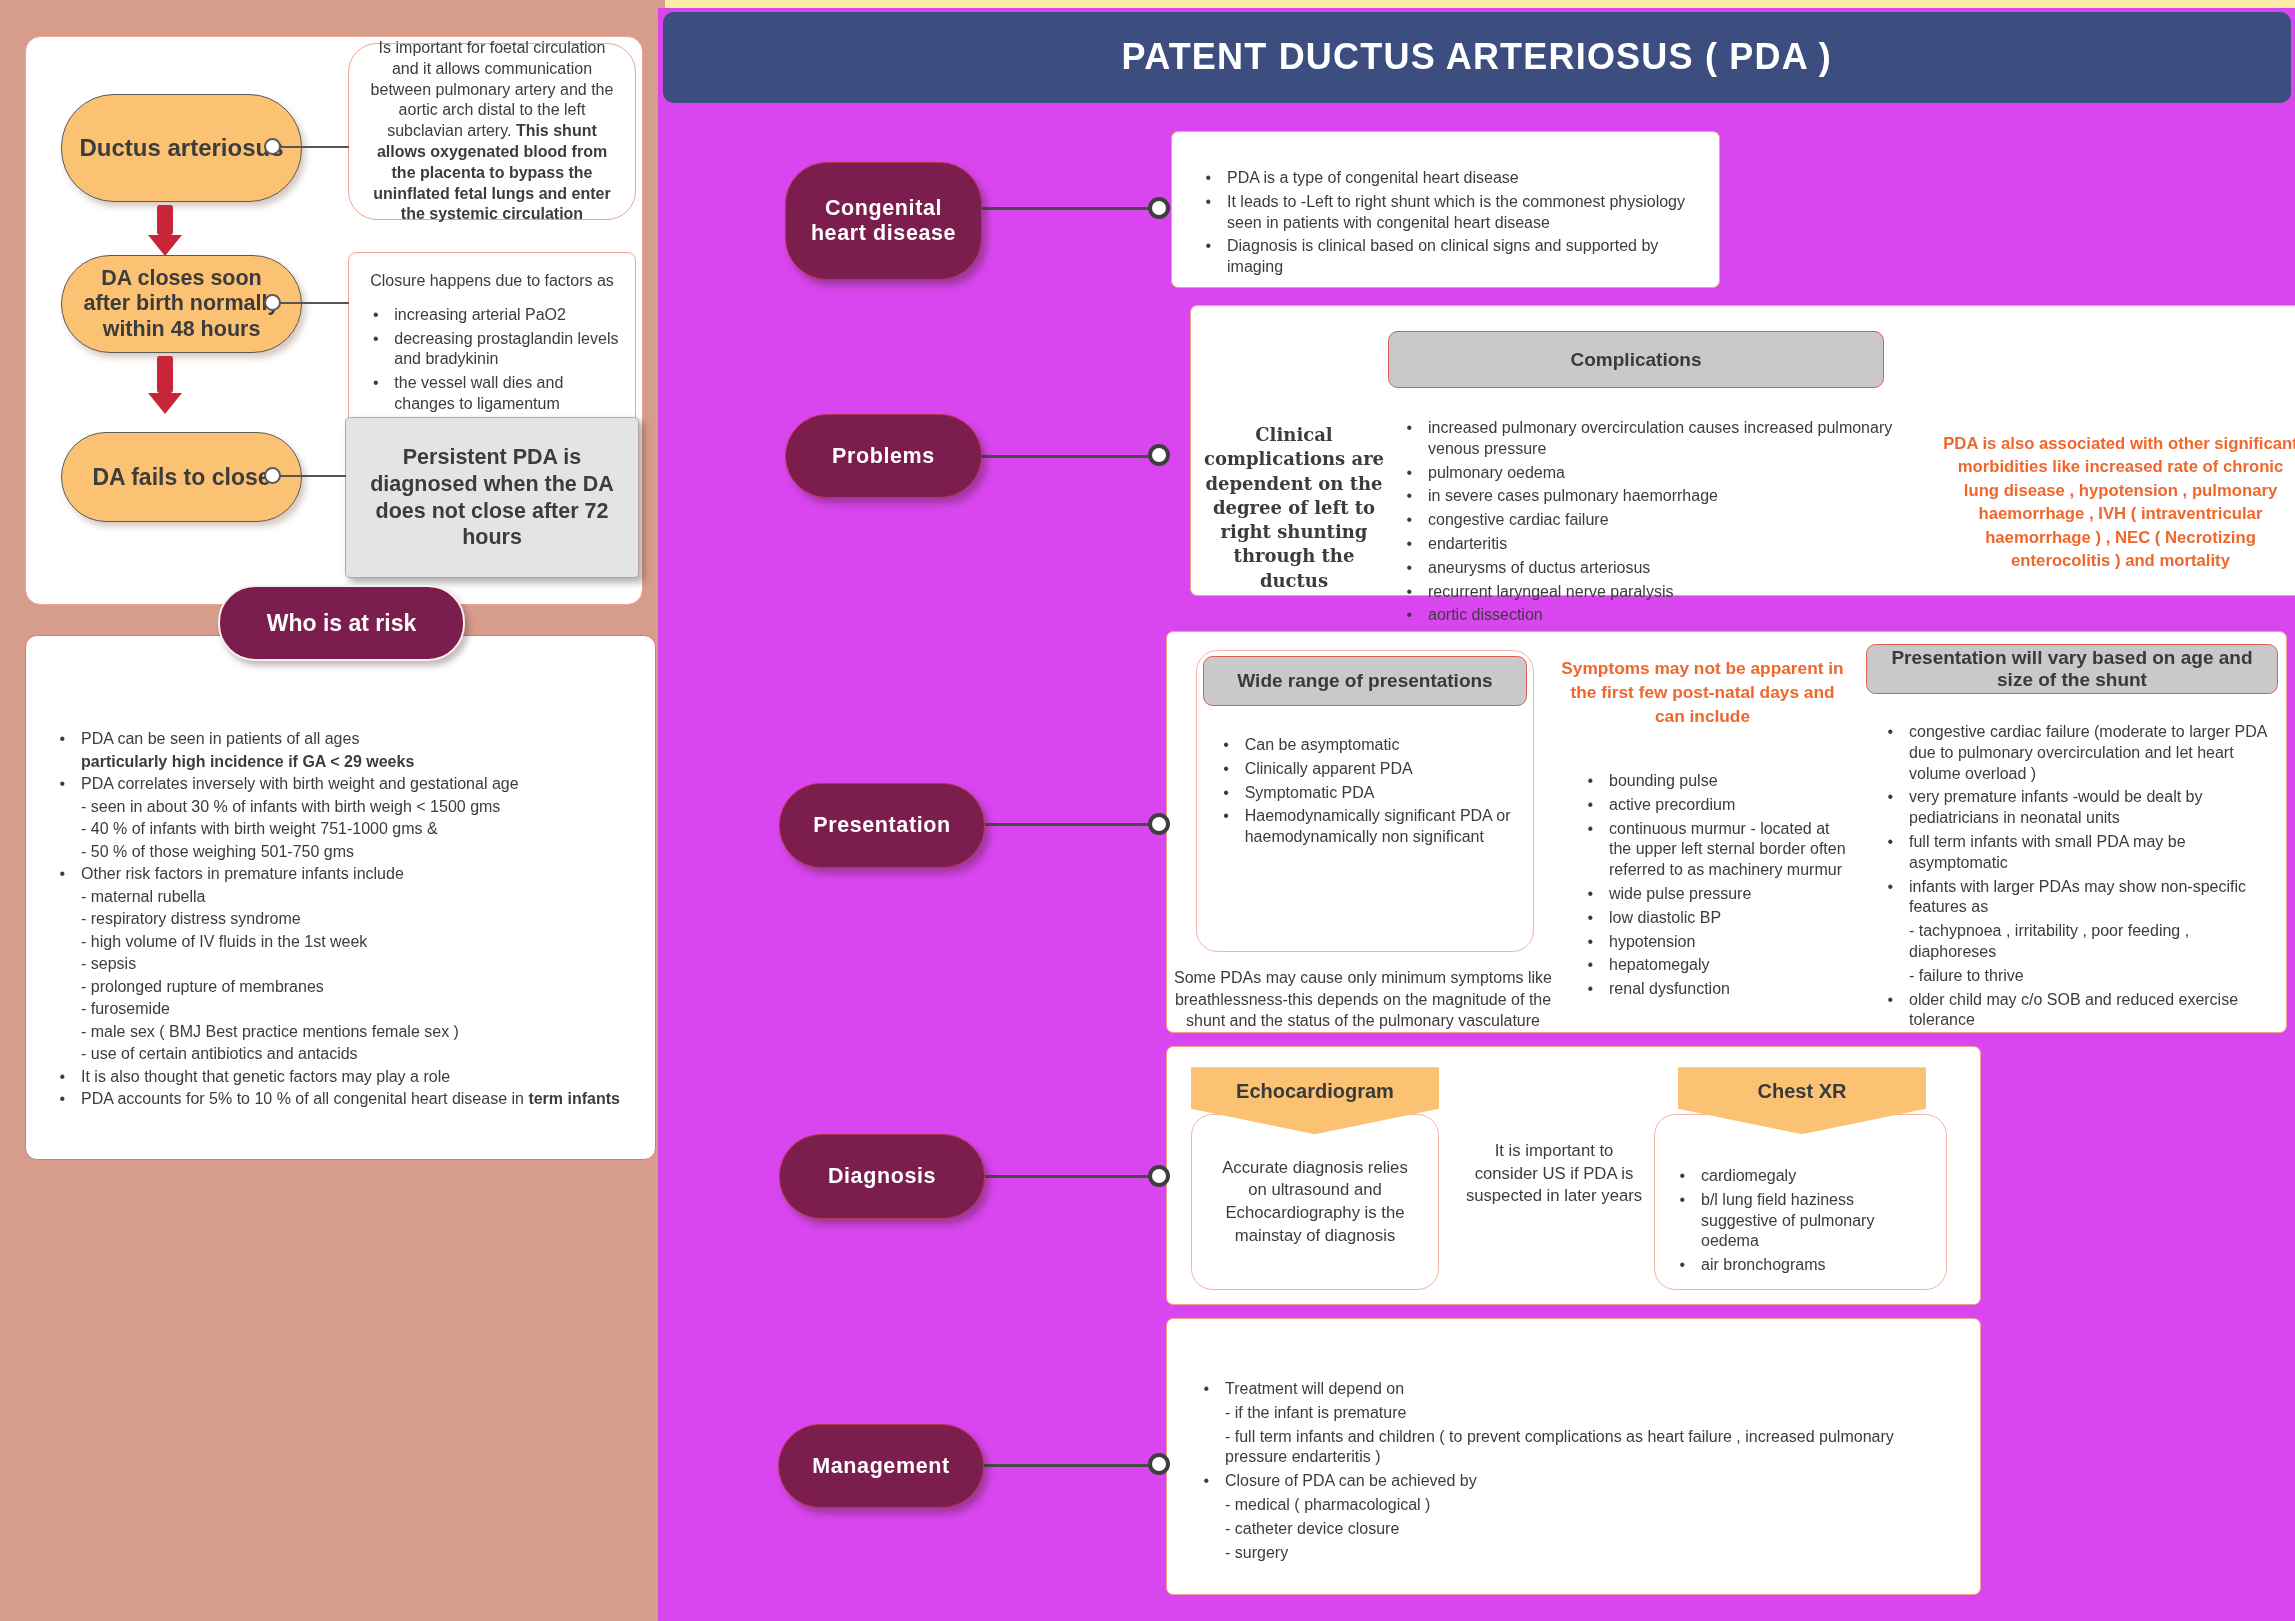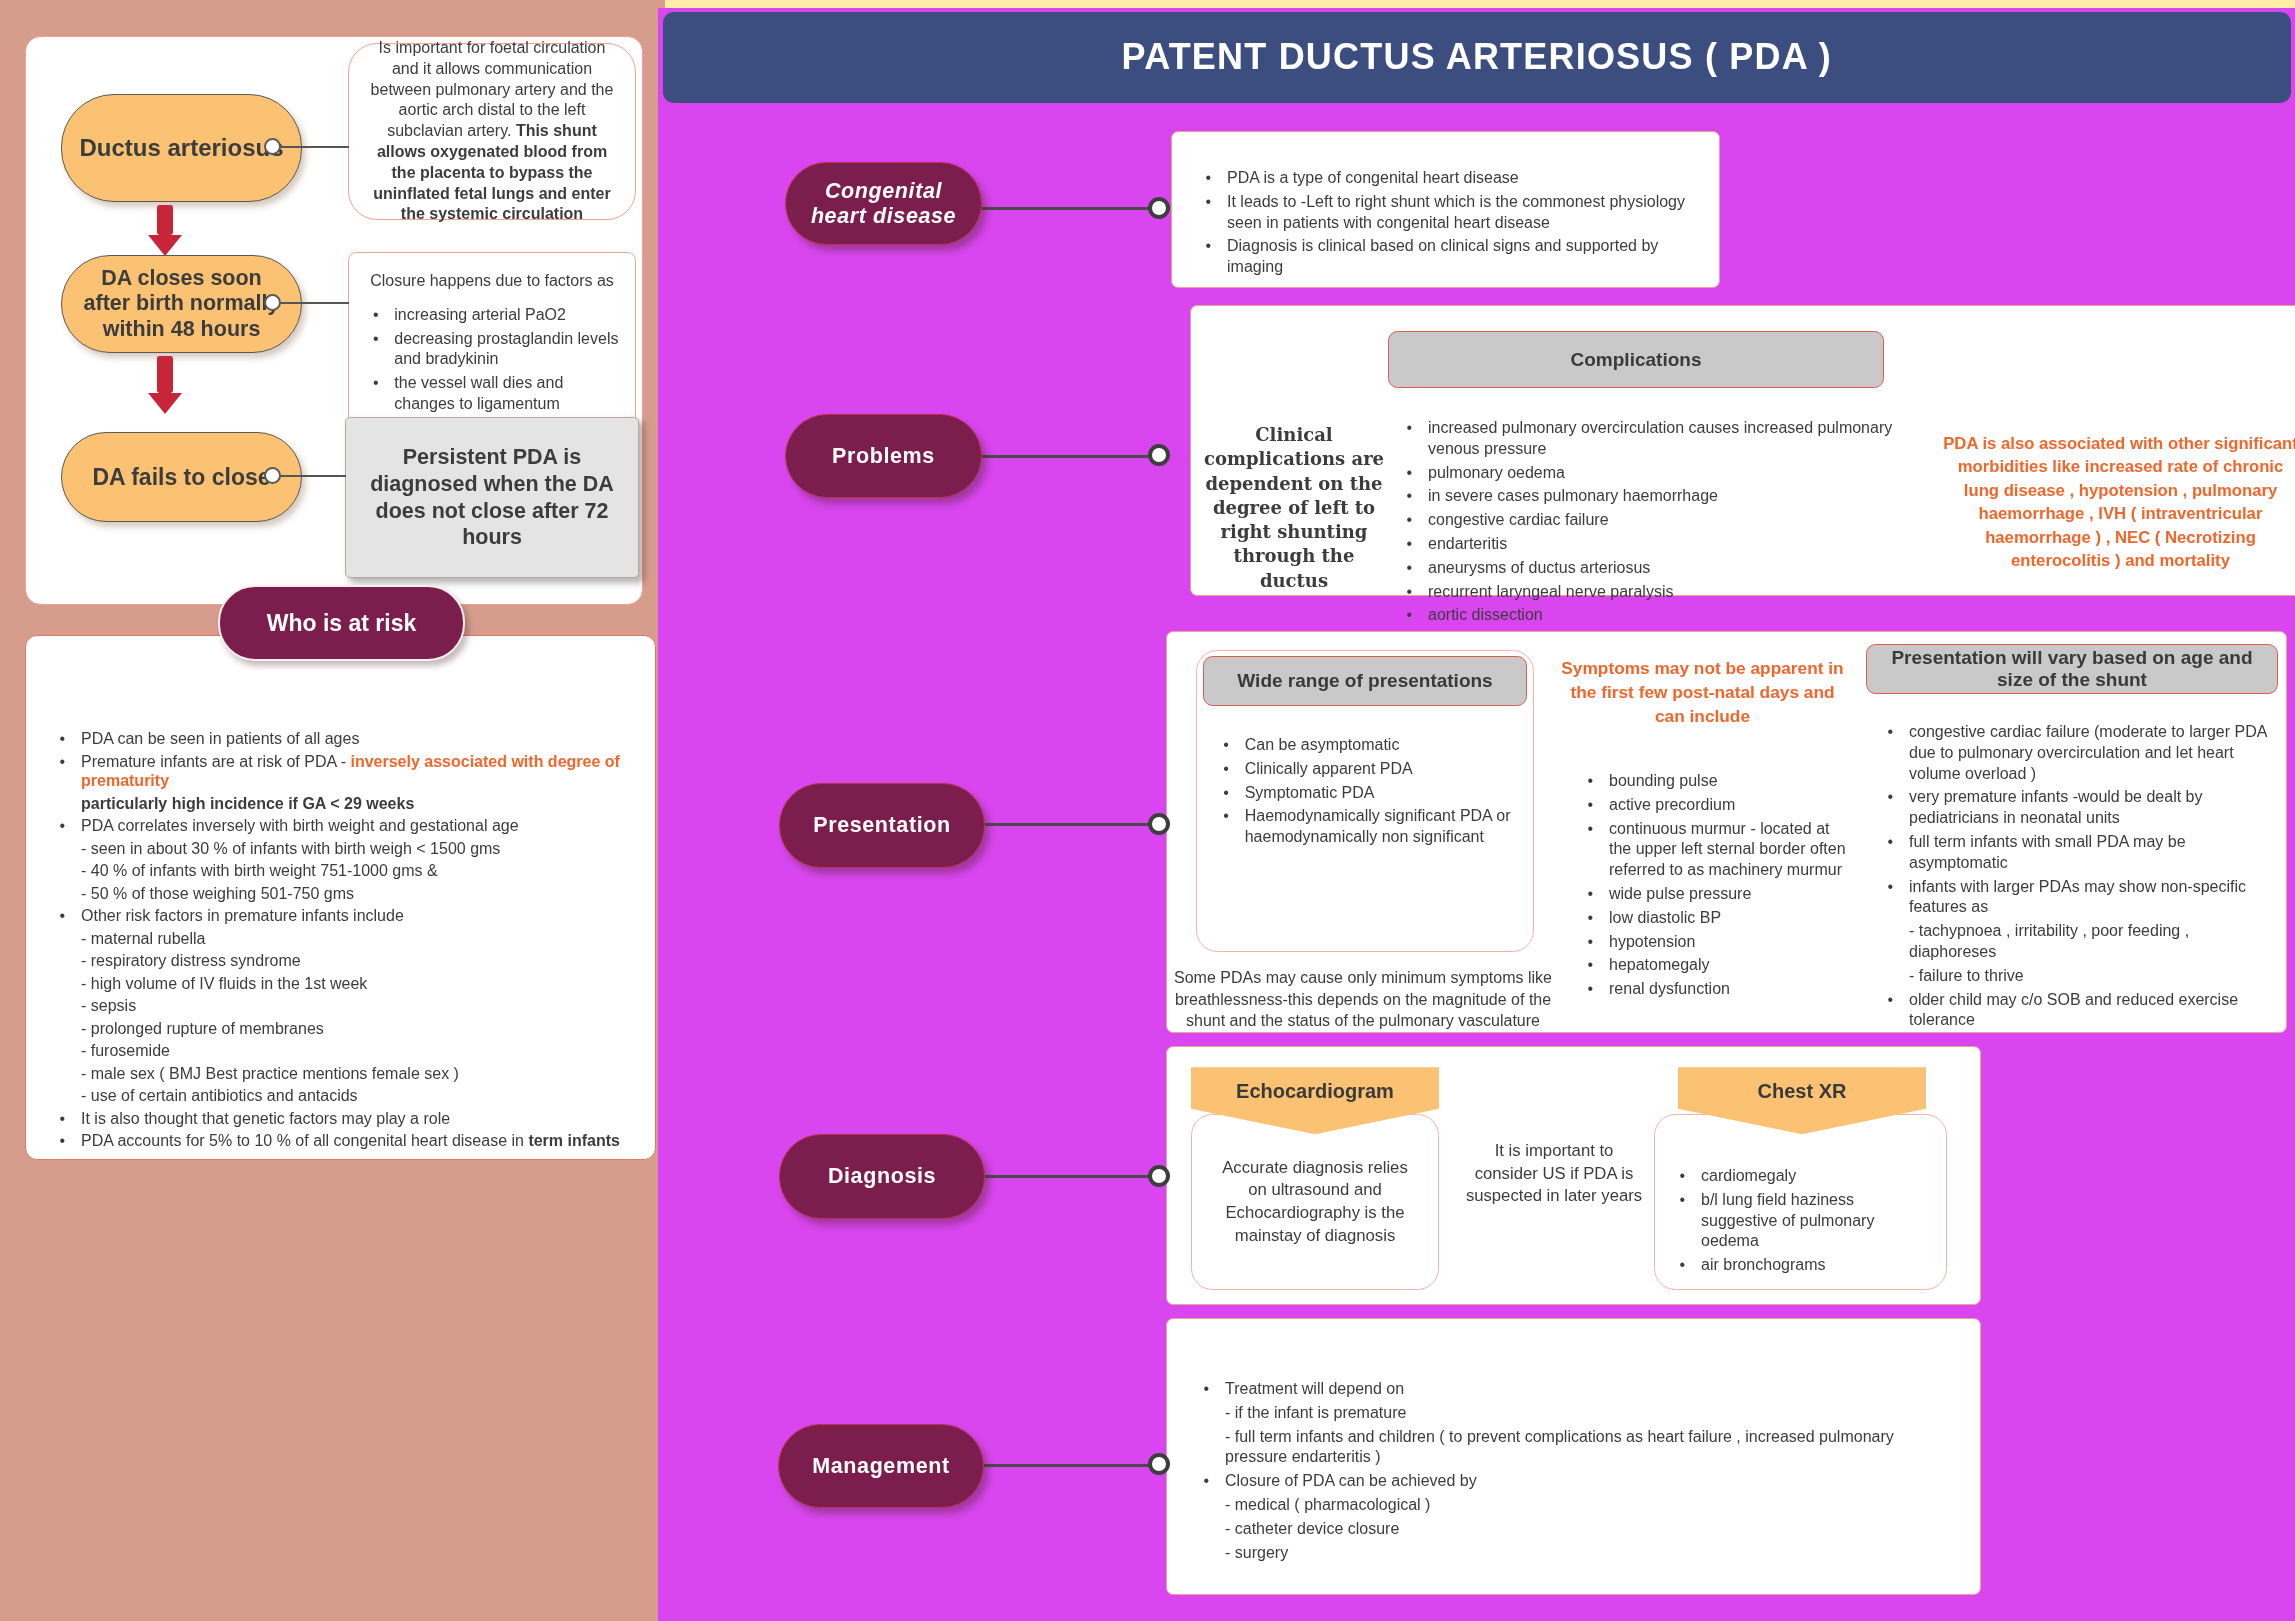--- a/index.html
+++ b/index.html
@@ -126,21 +126,20 @@
     <div class="hline1" style="left:251px;top:438px;width:69px;"></div>
     <div class="dot1" style="left:238px;top:430px;"></div>
     <div class="greybox">Persistent PDA is diagnosed when the DA does not close after 72 hours</div>
   </div>
 
   <div class="abs who-pill">Who is at risk</div>
 
   <div class="card card2">
     <div class="abs risk-list">
         <div class="li b"><span>PDA can be seen in patients of  all ages</span></div>
-        <div class="li b"><span>Premature infants are at risk of PDA - </span><span class="orange">inversely associated with degree of prematurity</span></div>
         <div class="li sub"><span class="bold">particularly high incidence if GA &lt; 29 weeks</span></div>
         <div class="li b"><span>PDA correlates inversely with birth weight and gestational age</span></div>
         <div class="li sub"><span>- seen in about 30 % of infants with birth weigh &lt; 1500 gms</span></div>
         <div class="li sub"><span>- 40 % of infants with birth weight 751-1000 gms &amp;</span></div>
         <div class="li sub"><span>- 50 % of those weighing 501-750 gms</span></div>
         <div class="li b"><span>Other risk factors in premature infants include</span></div>
         <div class="li sub"><span>- maternal rubella</span></div>
         <div class="li sub"><span>-  respiratory distress syndrome</span></div>
         <div class="li sub"><span>- high volume of IV fluids in the 1st week</span></div>
         <div class="li sub"><span>- sepsis</span></div>
@@ -153,21 +152,21 @@
       </div>
   </div>
 </div>
 
 <div class="abs main">
 
   <div class="titlebar">
     <span>PATENT DUCTUS ARTERIOSUS ( PDA )</span>
   </div>
 
-  <div class="badge" style="left:127px;top:154px;width:197px;height:83px;font-style:italic;">Congenital heart disease</div>
+  <div class="badge" style="left:127px;top:154px;width:197px;height:118px;">Congenital heart disease</div>
   <div class="hline2" style="left:323px;top:199px;width:179px;"></div>
   <div class="dot2" style="left:490px;top:189px;"></div>
   <div class="cbox" style="left:513px;top:123px;width:549px;height:157px;padding:33px 18px 0 24px;">
     <div>
         <div class="li b"><span>PDA is a type of  congenital heart disease</span></div>
         <div class="li b"><span>It leads to -Left to right shunt which is the commonest physiology seen in patients with congenital heart disease</span></div>
         <div class="li b"><span>Diagnosis is clinical based on clinical signs and supported by imaging</span></div>
       </div>
   </div>
 

